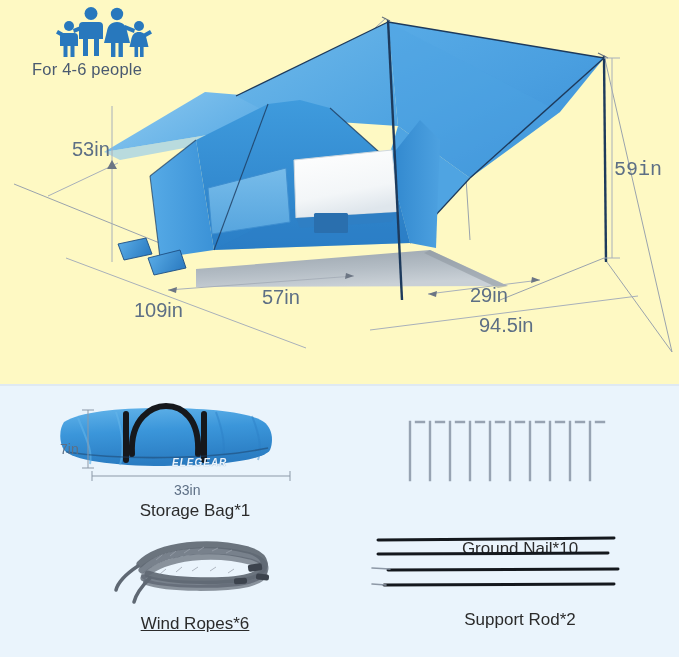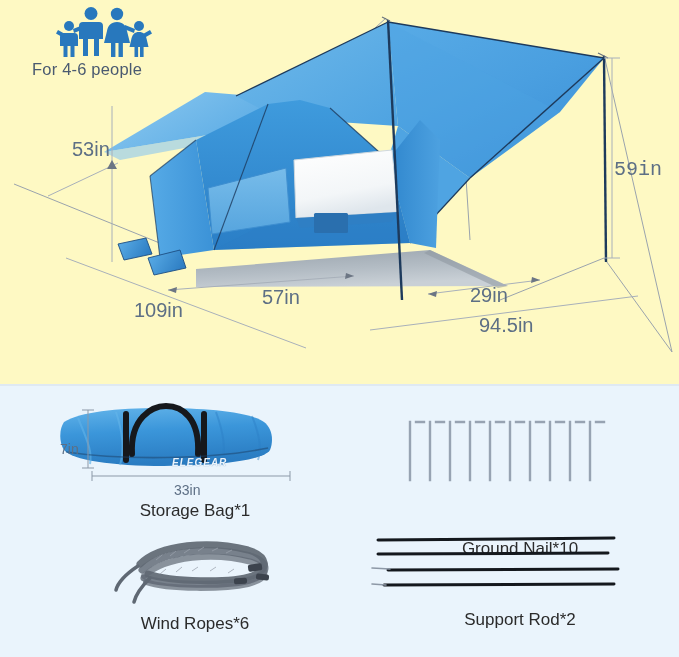--- a/index.html
+++ b/index.html
@@ -99,21 +99,21 @@
     position: absolute;
     left: 0;
     width: 100%;
     text-align: center;
     font-size: 17px;
     color: #2b2b2b;
     white-space: nowrap;
   }
   #label-bag  { top: 107px; }
   #label-nail { top: 113px; margin-top: 32px; }
-  #label-rope { top: 88px; }
+  #label-rope { top: 88px; text-decoration: underline; }
   #label-rod  { top: 88px; }
 
   .bag-dim {
     position: absolute;
     color: #5d6f85;
     font-size: 14px;
     white-space: nowrap;
   }
   #bag-dim-7  { left: 40px;  top: 47px; }
   #bag-dim-33 { left: 154px; top: 88px; }

